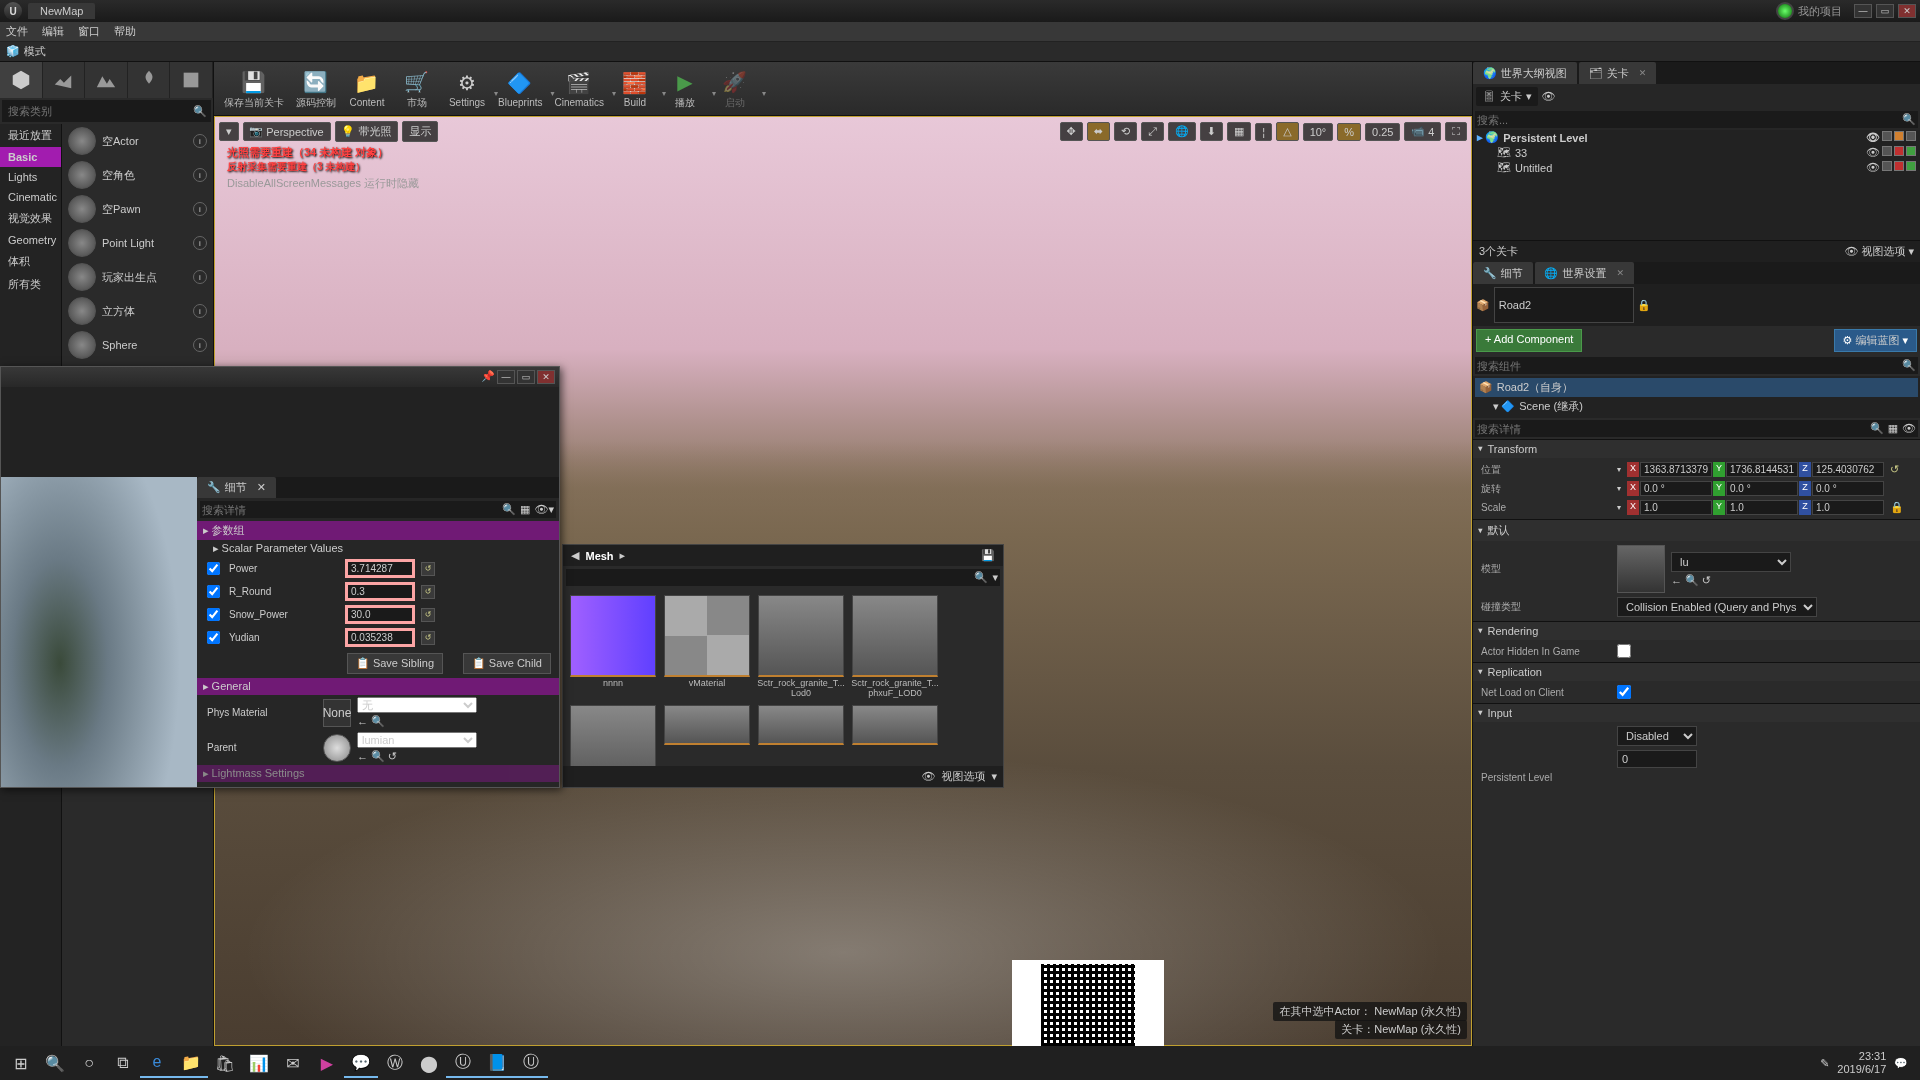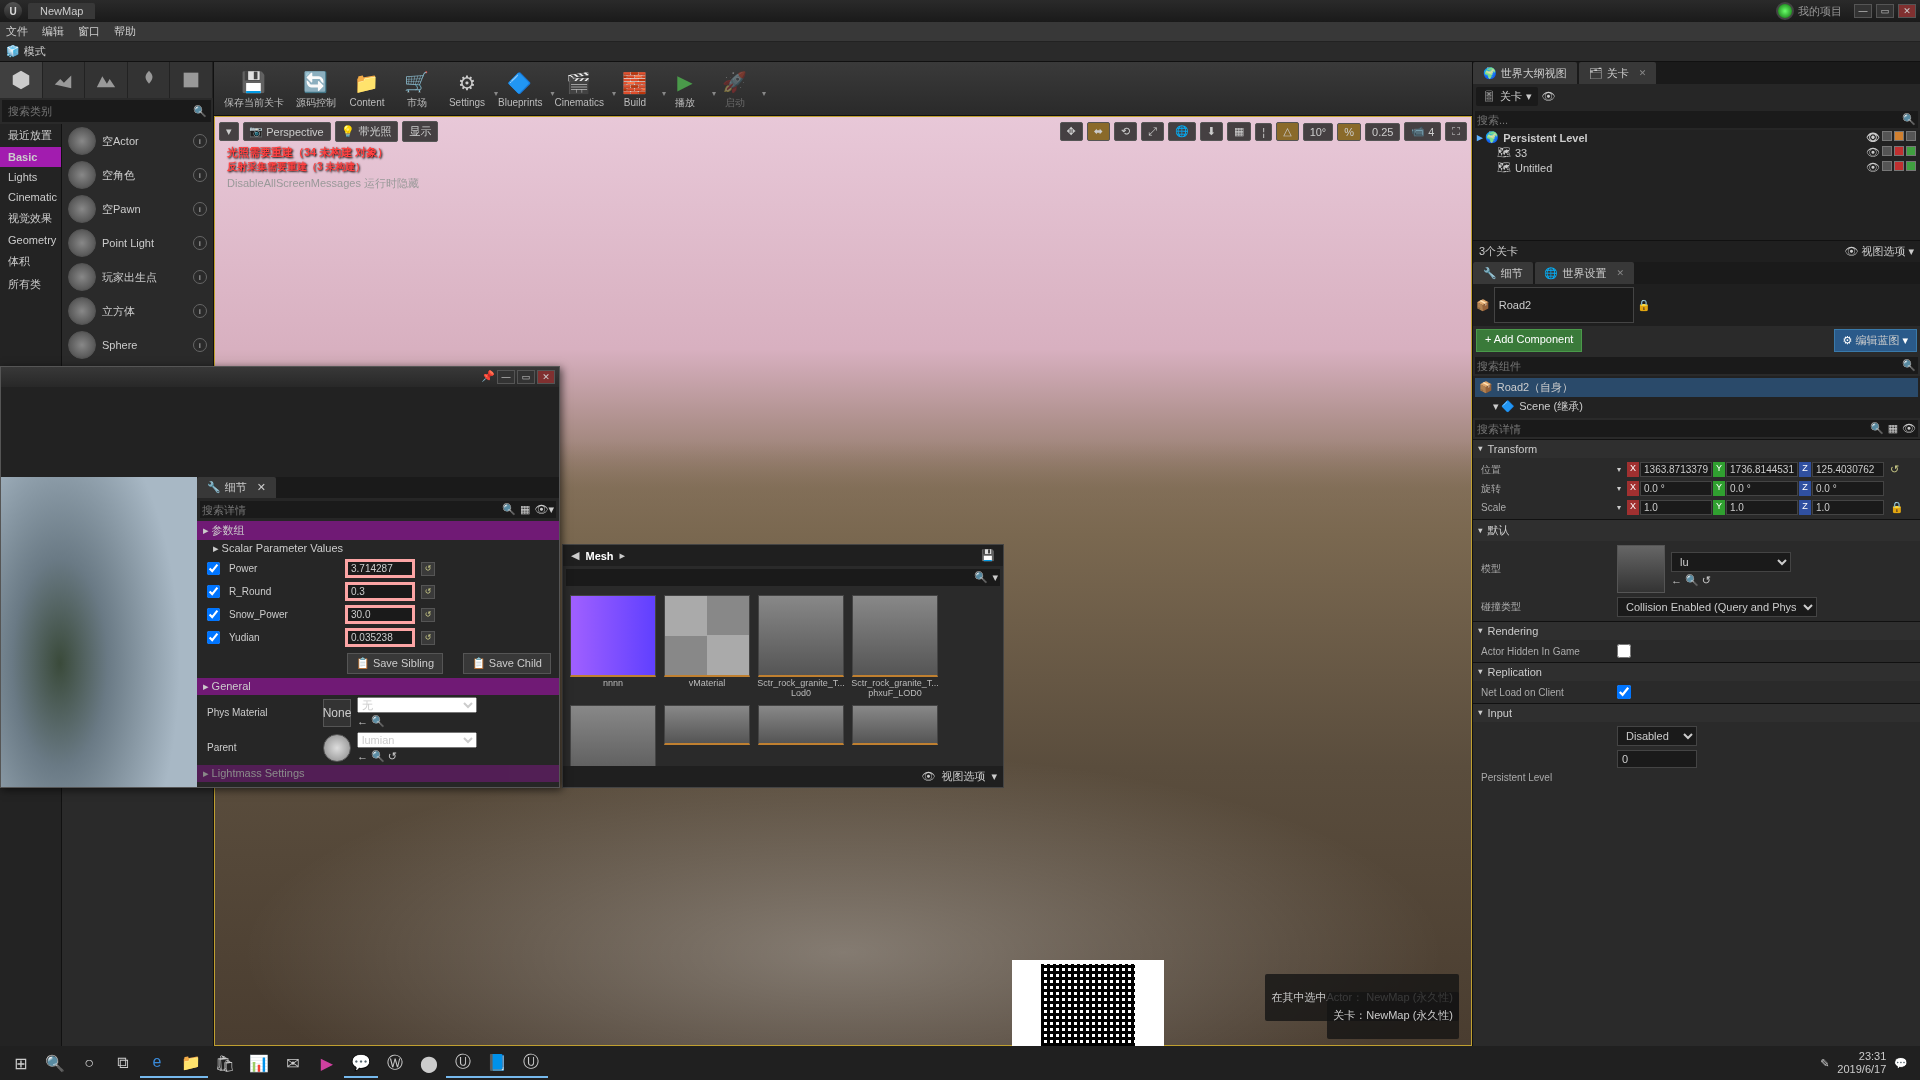--- a/index.html
+++ b/index.html
@@ -35,21 +35,21 @@
 .toolbtn{display:flex;flex-direction:column;align-items:center;justify-content:center;padding:2px 6px;cursor:pointer;min-width:50px;position:relative}
 .toolbtn .ico{width:28px;height:28px;display:flex;align-items:center;justify-content:center;font-size:20px}
 .toolbtn .lbl{font-size:10px;color:#bbb;white-space:nowrap}
 .toolbtn .dd{position:absolute;right:-6px;top:50%;font-size:8px;color:#888}
 .viewport{flex:1;position:relative;background:linear-gradient(180deg,#e8c8d8 0%,#d8b0c0 25%,#8a7560 40%,#6a5a48 100%);border:1px solid #c0a030;overflow:hidden}
 .vp-topbar{position:absolute;top:4px;left:4px;right:4px;display:flex;align-items:center;gap:4px;z-index:10}
 .vp-btn{background:rgba(40,40,40,0.85);border:1px solid #555;padding:2px 6px;border-radius:2px;cursor:pointer;display:flex;align-items:center;gap:3px}
 .vp-msg{position:absolute;top:28px;left:12px;z-index:5}
 .vp-msg .red{color:#ff4040;font-weight:bold;text-shadow:1px 1px 2px #000}
 .vp-msg .gray{color:#999;margin-top:2px}
-.vp-footer{position:absolute;bottom:6px;right:12px;background:rgba(20,20,20,0.8);padding:16px 6px;border-radius:2px}
+.vp-footer{position:absolute;bottom:6px;right:4px;background:rgba(20,20,20,0.8);padding:2px 6px;border-radius:2px}
 .vp-terrain{position:absolute;inset:0;background:
   radial-gradient(ellipse 600px 200px at 50% 90%,rgba(255,255,255,0.3),transparent),
   linear-gradient(180deg,transparent 35%,#7a6850 45%,#5a4d3d 70%,#4a3d30 100%)}
 .right-panel{width:448px;background:#2a2a2a;display:flex;flex-direction:column;border-left:1px solid #111}
 .panel-tabs{display:flex;background:#1a1a1a;height:22px}
 .panel-tab{padding:3px 10px;background:#383838;margin-right:2px;border-radius:2px 2px 0 0;cursor:pointer;display:flex;align-items:center;gap:4px}
 .panel-tab .x{color:#888;margin-left:6px;font-size:9px}
 .outliner{flex:0 0 200px;display:flex;flex-direction:column;background:#262626}
 .outliner-tools{display:flex;align-items:center;padding:3px;gap:4px}
 .outliner-tools .filter{background:#1a1a1a;padding:2px 6px;border-radius:2px;display:flex;align-items:center;gap:4px}

